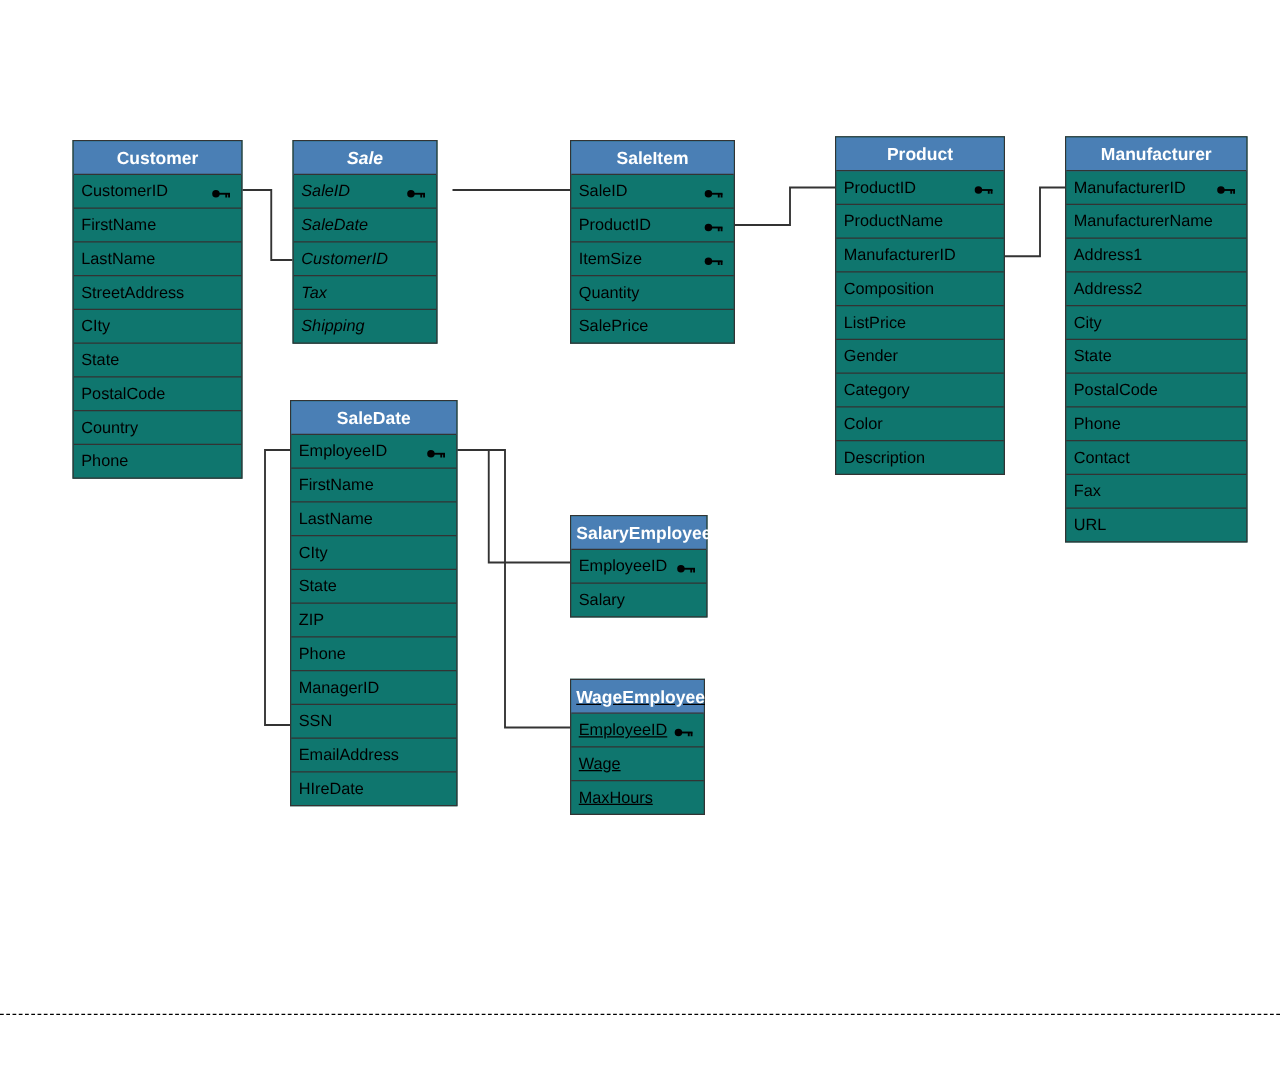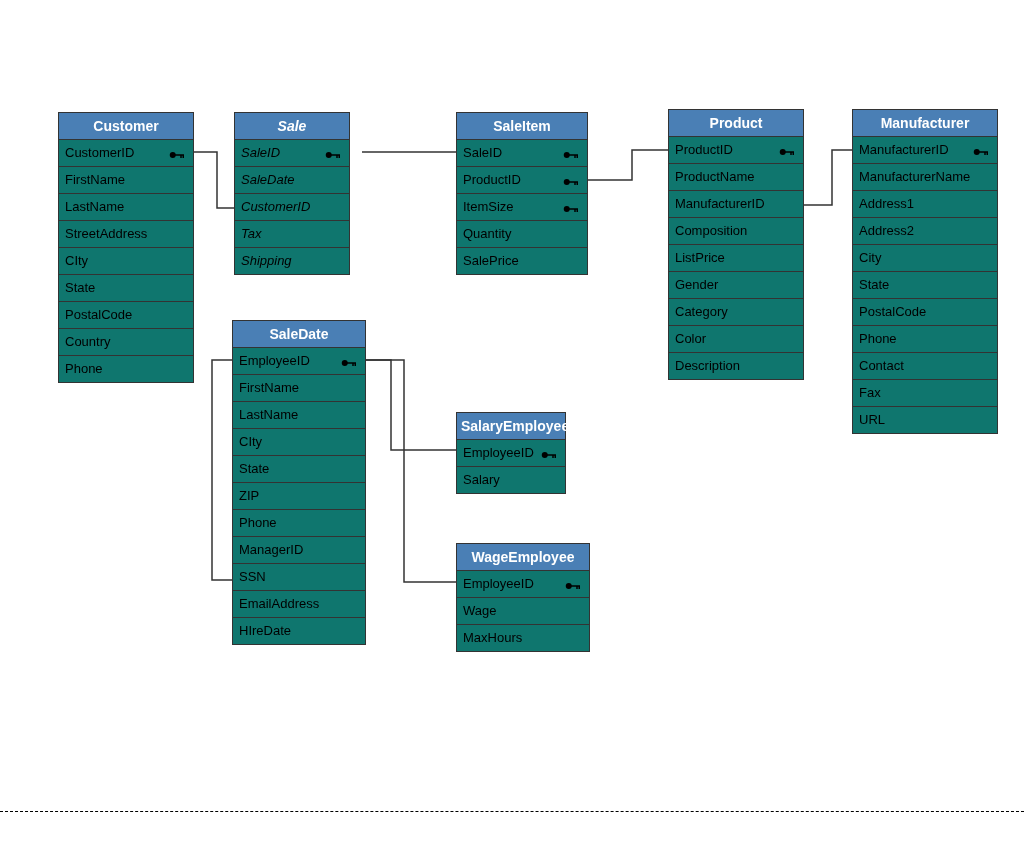--- a/index.html
+++ b/index.html
@@ -346,21 +346,21 @@
                 <rect x="15" y="6" width="2" height="4"></rect>
                 <rect x="18" y="6" width="2" height="4"></rect>
               </g>
             </svg>
           </span>
         </div>
         <div class="entity-row">
           <span>Salary</span>
         </div>
       </div>
-      <div class="entity" style="left: 456px; top: 543px; width: 134px;">
+      <div class="entity" style="left: 456px; top: 543px; width: 108px; text-decoration: underline;">
         <div class="entity-header">WageEmployee</div>
         <div class="entity-row">
           <span>EmployeeID</span>
           <span class="key-icon">
             <svg viewBox="0 0 24 12">
               <g fill="#000000">
                 <circle cx="5" cy="6" r="4"></circle>
                 <rect x="8" y="5" width="12" height="2"></rect>
                 <rect x="15" y="6" width="2" height="4"></rect>
                 <rect x="18" y="6" width="2" height="4"></rect>

